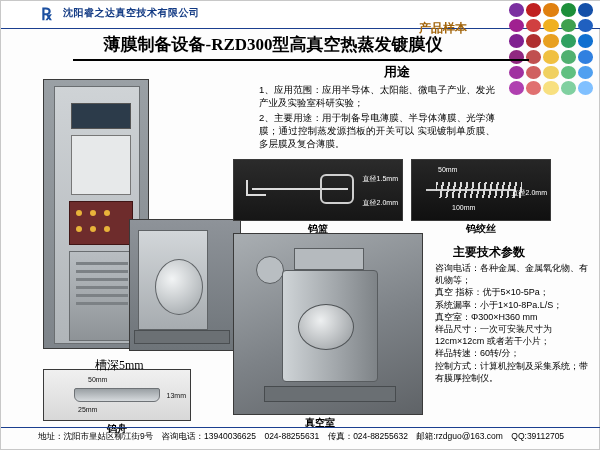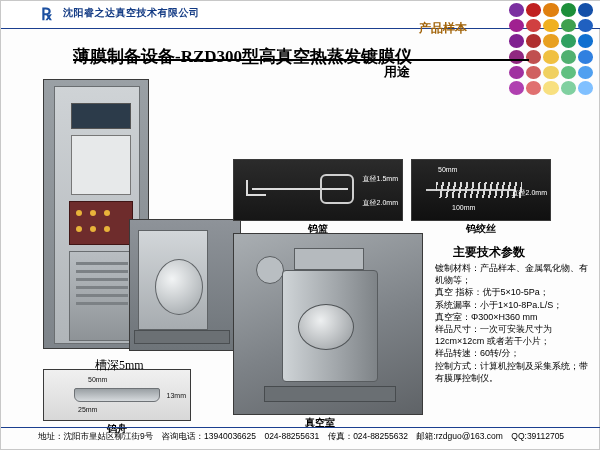--- a/index.html
+++ b/index.html
@@ -53,22 +53,23 @@
     grid-template-rows: repeat(6, 1fr);
     gap: 2px;
   }
   .dotgrid i {
     display: block; width: 100%; height: 100%;
     border-radius: 50%;
   }
 
   
   .title-bar {
-    position: absolute; left: 72px; top: 44px;
+    position: absolute; left: 72px; top: 32px;
     width: 400px; height: 26px;
+    text-align: center;
   }
   .title-bar .t {
     font-family: "Liberation Serif", serif;
     font-size: 17px; font-weight: bold; color: #000;
     white-space: nowrap;
   }
   .title-rule {
     position: absolute; left: 72px; top: 58px;
     width: 456px; height: 2px;
     background: #000;
@@ -247,20 +248,24 @@
       <i style="background: rgb(128, 208, 160);"></i>
       <i style="background: rgb(128, 192, 255);"></i>
     </div>
 
   <div class="title-bar">
     <span class="t">薄膜制备设备-RZD300型高真空热蒸发镀膜仪</span>
   </div>
   <div class="title-rule"></div>
 
   <div class="use-head">用途</div>
+  <div class="use-body">
+    <p>1、应用范围：应用半导体、太阳能、微电子产业、发光产业及实验室科研实验；</p>
+    <p>2、主要用途：用于制备导电薄膜、半导体薄膜、光学薄膜；通过控制蒸发源挡板的开关可以 实现镀制单质膜、多层膜及复合薄膜。</p>
+  </div>
 
   <div class="photo" id="photo-main">
     <div class="cab-body">
       <div class="cab-screen"></div>
       <div class="cab-screen2"></div>
       <div class="cab-panel">
         <i style="left:6px;top:8px"></i>
           <i style="left:20px;top:8px"></i>
           <i style="left:34px;top:8px"></i>
         <i style="left:6px;top:24px"></i>
@@ -316,21 +321,21 @@
     <div class="bt-boat"></div>
     <div class="dim dark" style="left:44px;top:6px">50mm</div>
     <div class="dim dark" style="left:34px;top:36px">25mm</div>
     <div class="dim dark" style="right:4px;top:22px">13mm</div>
   </div>
   <div class="cap" style="left:42px;top:356px;width:148px;font-size:12px;font-weight:normal;text-align:left;padding-left:52px;">槽深5mm</div>
   <div class="cap" style="left:42px;top:421px;width:148px;">钨舟</div>
 
   <div class="params-head">主要技术参数</div>
   <div class="params-body">
-    <p>镀制材料：产品样本、金属氧化物、有机物等；</p>
+    <p>咨询电话：各种金属、金属氧化物、有机物等；</p>
     <p>真空 指标：优于5×10-5Pa；</p>
     <p>系统漏率：小于1×10-8Pa.L/S；</p>
     <p>真空室：Φ300×H360  mm</p>
     <p>样品尺寸：一次可安装尺寸为12cm×12cm 或者若干小片；</p>
     <p>样品转速：60转/分；</p>
     <p>控制方式：计算机控制及采集系统；带有膜厚控制仪。</p>
   </div>
 
   <div class="footer-rule"></div>
   <div class="footer">

